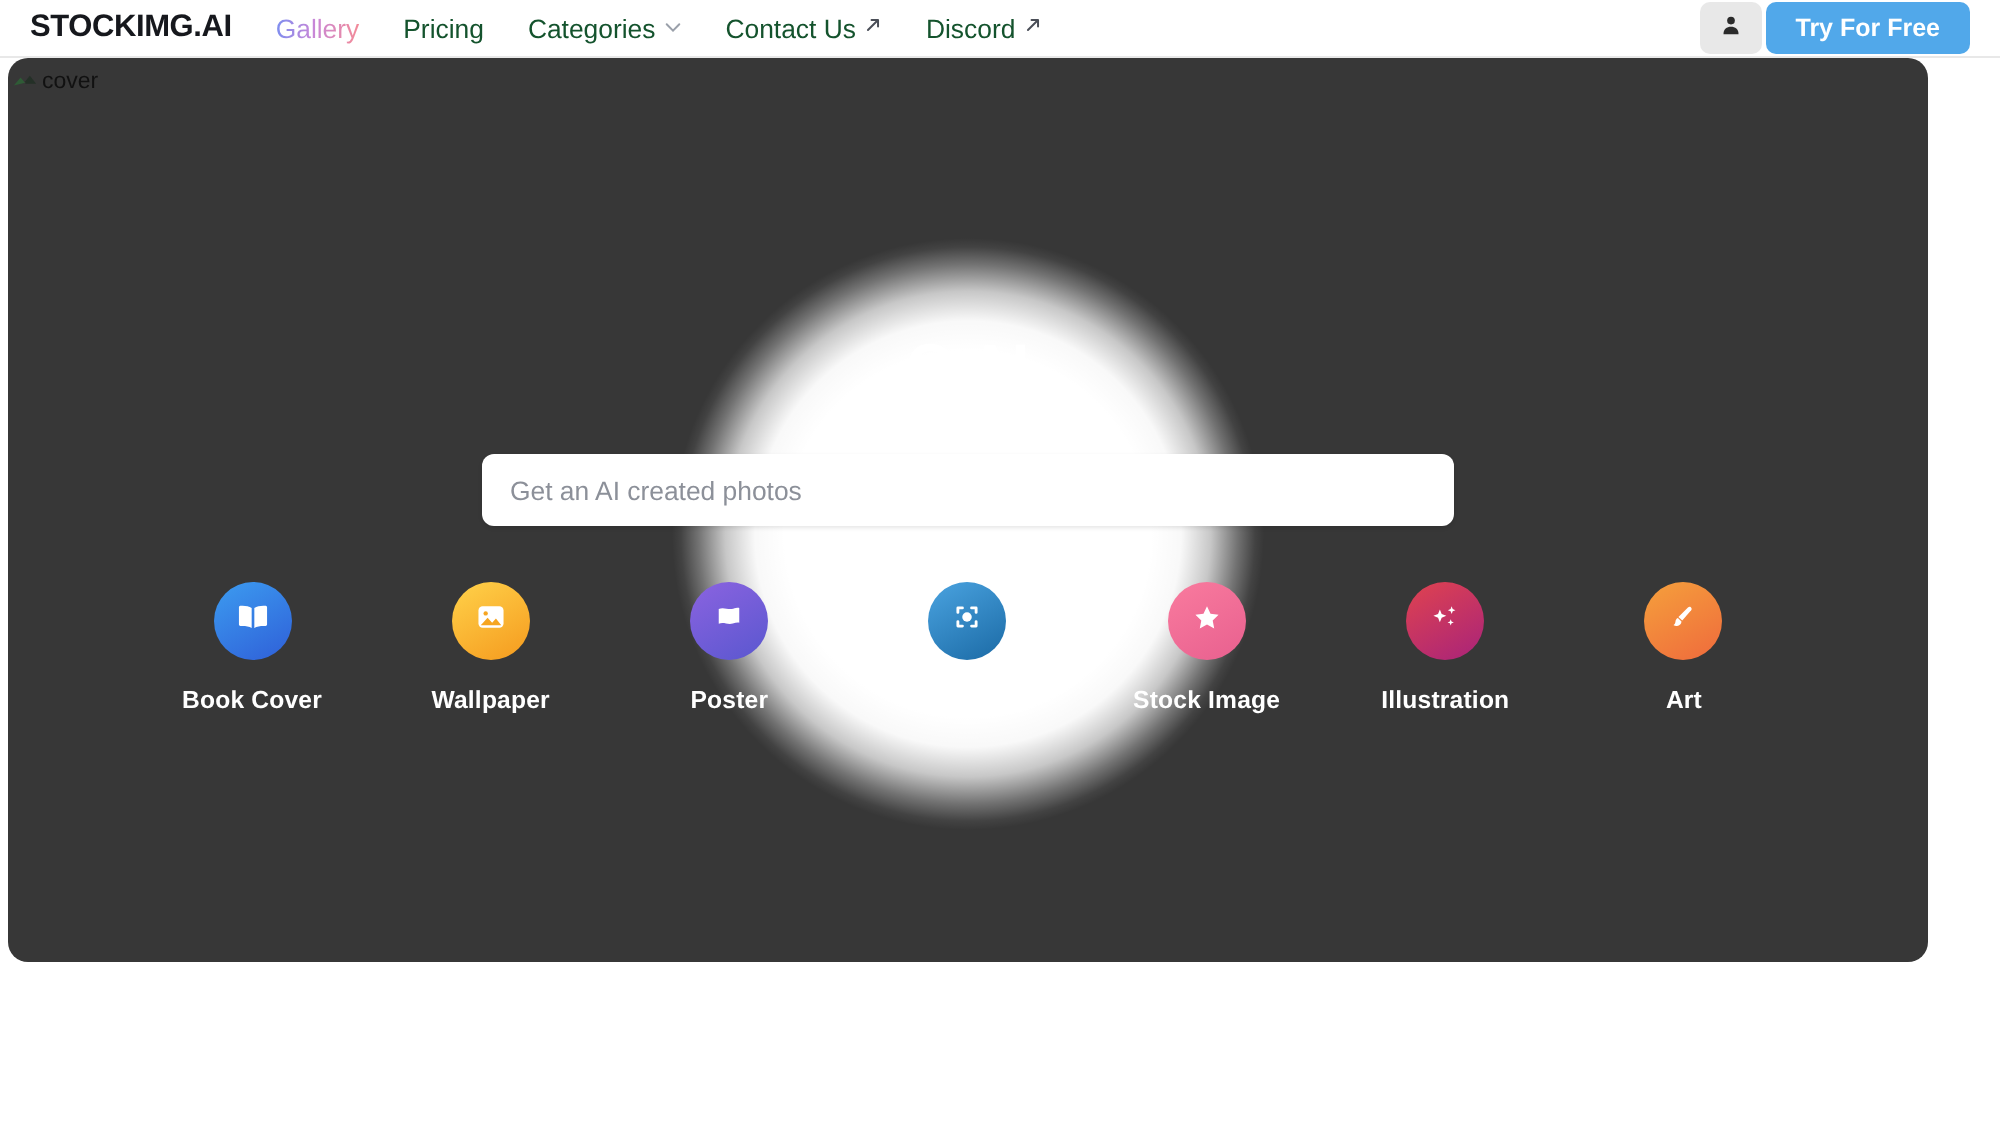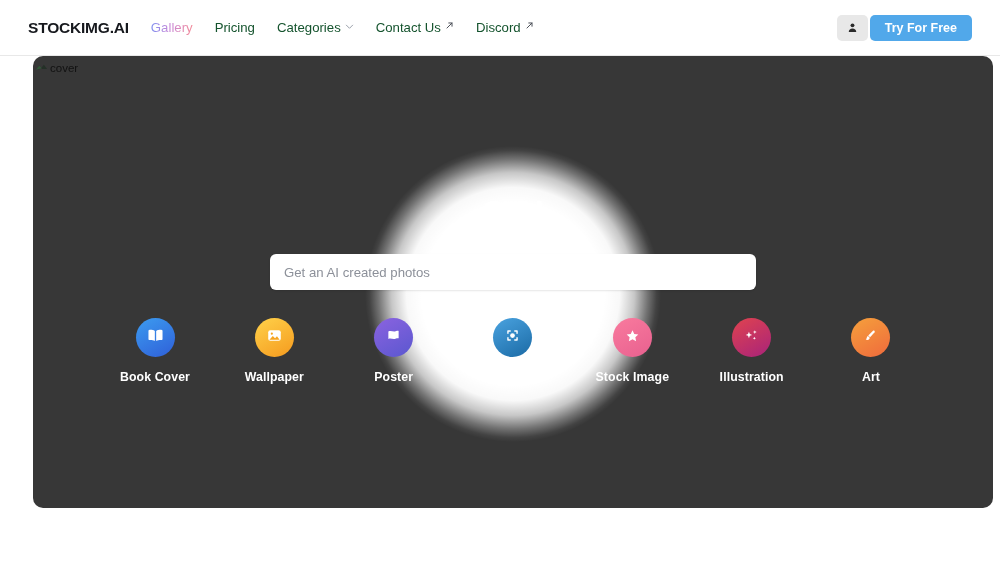--- a/index.html
+++ b/index.html
@@ -9,26 +9,26 @@
     height: 563px;
     overflow: hidden;
     background: #ffffff;
     font-family: "Liberation Sans", sans-serif;
     -webkit-font-smoothing: antialiased;
   }
 
   
   .header {
     position: relative;
-    height: 56px;
+    height: 29px;
     width: 100%;
     background: #ffffff;
     display: flex;
     align-items: center;
-    padding: 0 28px;
+    padding: 0 15px;
     border-bottom: 1px solid #e8e8e8;
   }
 
   .brand {
     font-size: 15.5px;
     font-weight: bold;
     letter-spacing: -0.2px;
     color: #16181d;
     margin-right: 22px;
     white-space: nowrap;
@@ -105,21 +105,21 @@
     font-weight: bold;
     display: flex;
     align-items: center;
     justify-content: center;
     cursor: pointer;
     white-space: nowrap;
   }
 
   
   .hero-wrap {
-    padding: 0 33px;
+    padding: 0 4px;
     padding-top: 0px;
     border-radius: 16px;
   }
 
   .hero {
     position: relative;
     width: 960px;
     height: 452px;
     background: #373737;
     border-radius: 10px;

